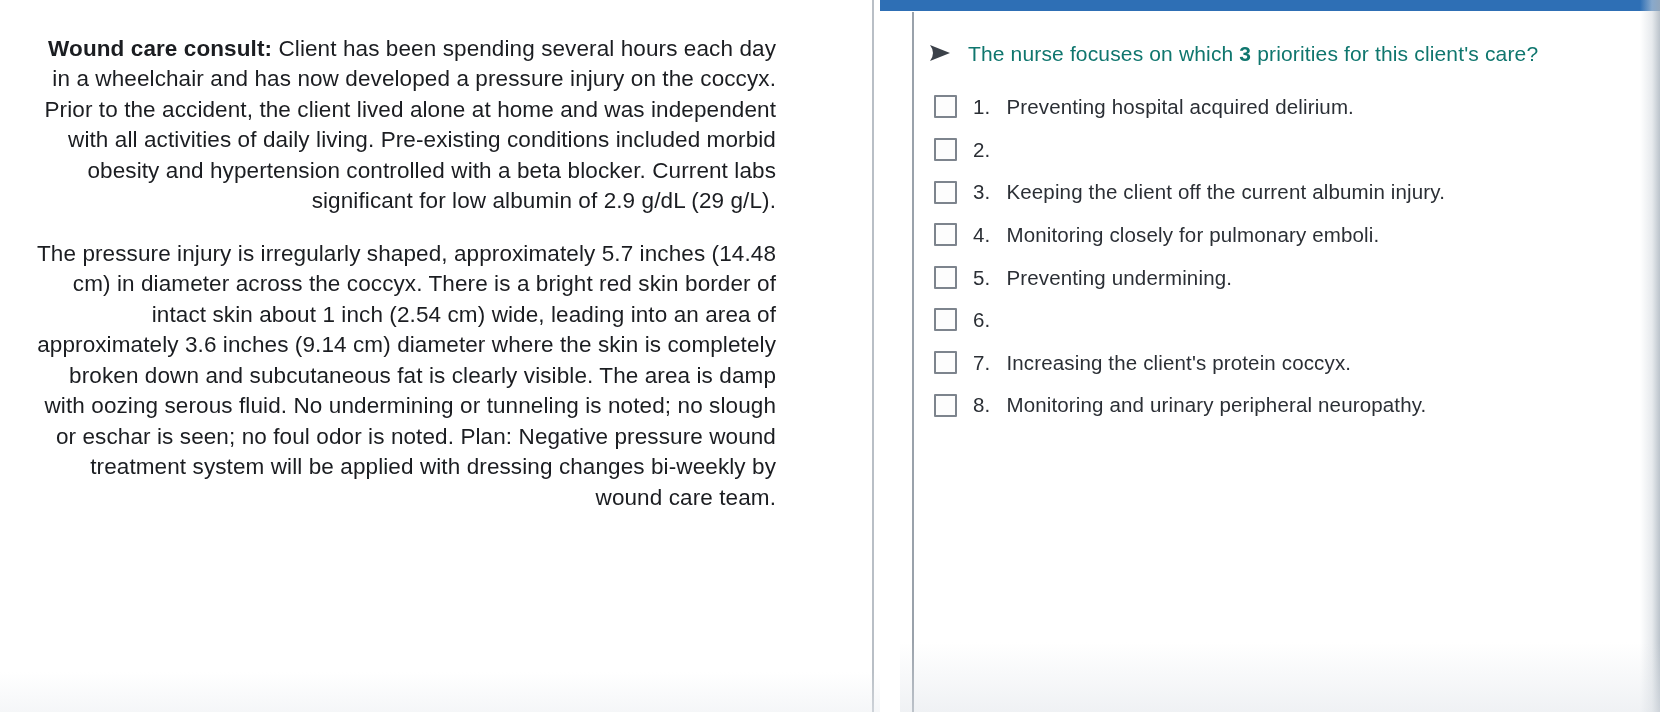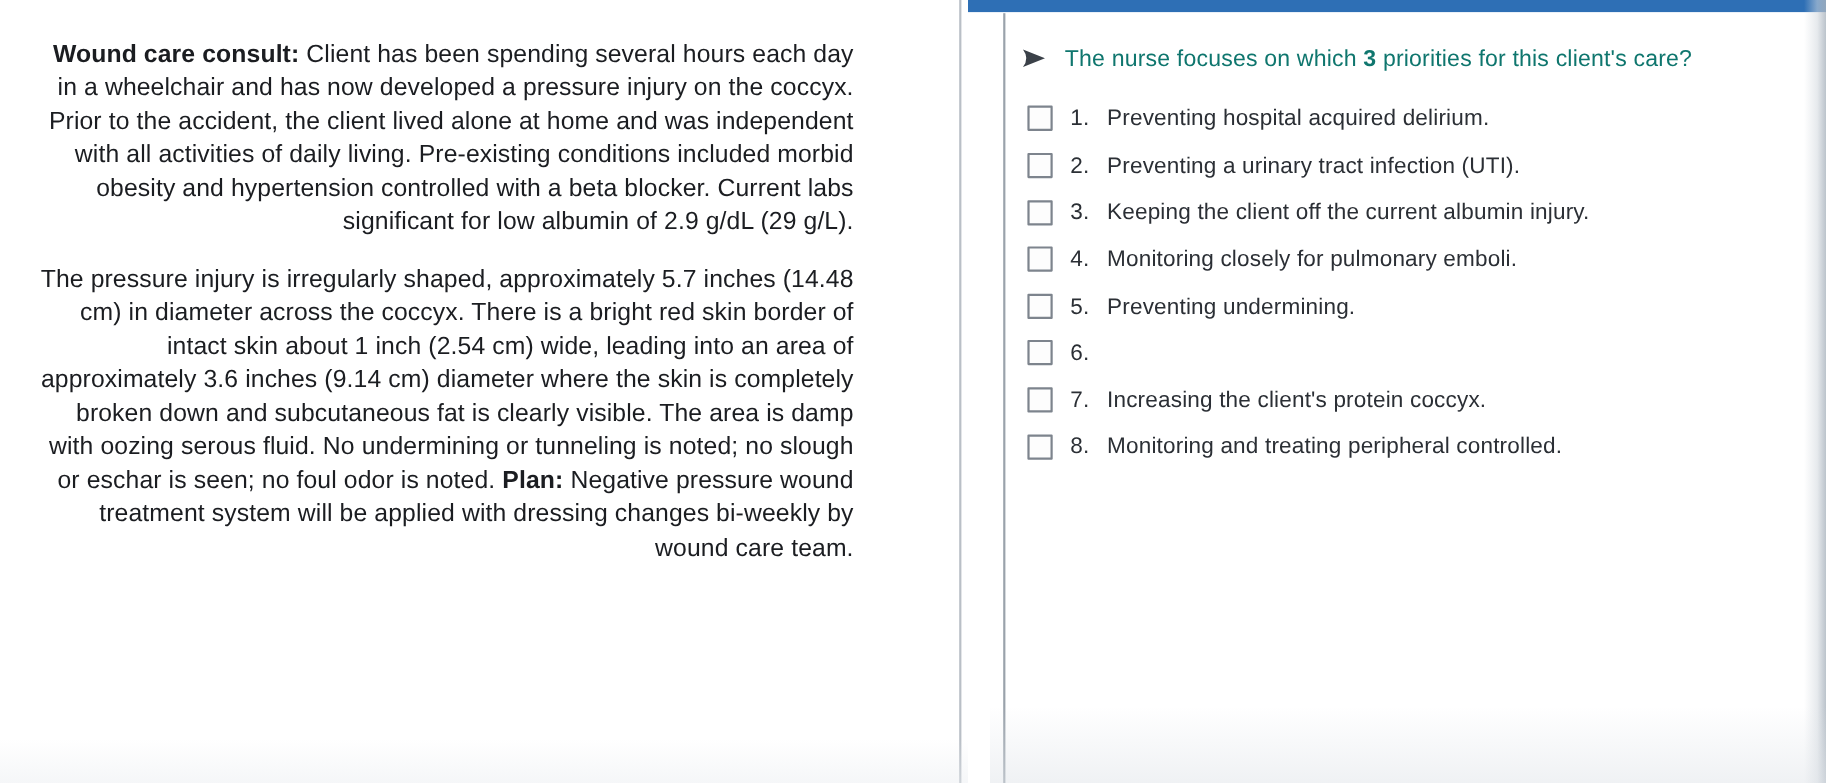--- a/index.html
+++ b/index.html
@@ -55,21 +55,21 @@
     color: #1b1d21;
     text-align: right;
   }
   .left-pane p.second {
     margin-bottom: 0;
   }
   .lead {
     font-weight: bold;
   }
   .plan-label {
-    font-weight: bold;
+    font-weight: normal;
   }
 
   
   .divider-a {
     position: absolute;
     top: 0;
     left: 872px;
     width: 2px;
     height: 712px;
     background: #b9bfc6;
@@ -190,21 +190,20 @@
 
       <div class="option">
         <span class="checkbox"></span>
         <span class="option-label">1.</span>
         <span class="option-label">Preventing hospital acquired delirium.</span>
       </div>
 
       <div class="option">
         <span class="checkbox"></span>
         <span class="option-label">2.</span>
-        <span class="option-label">Preventing a urinary tract infection (UTI).</span>
       </div>
 
       <div class="option">
         <span class="checkbox"></span>
         <span class="option-label">3.</span>
         <span class="option-label">Keeping the client off the current albumin injury.</span>
       </div>
 
       <div class="option">
         <span class="checkbox"></span>
@@ -225,21 +224,21 @@
 
       <div class="option">
         <span class="checkbox"></span>
         <span class="option-label">7.</span>
         <span class="option-label">Increasing the client's protein coccyx.</span>
       </div>
 
       <div class="option">
         <span class="checkbox"></span>
         <span class="option-label">8.</span>
-        <span class="option-label">Monitoring and treating peripheral controlled.</span>
+        <span class="option-label">Monitoring and urinary peripheral neuropathy.</span>
       </div>
 
     </div>
   </section>
 </div>
 
 <div class="scan-shade"></div>
 <div class="scan-shade-left"></div>
 
 </body></html>

